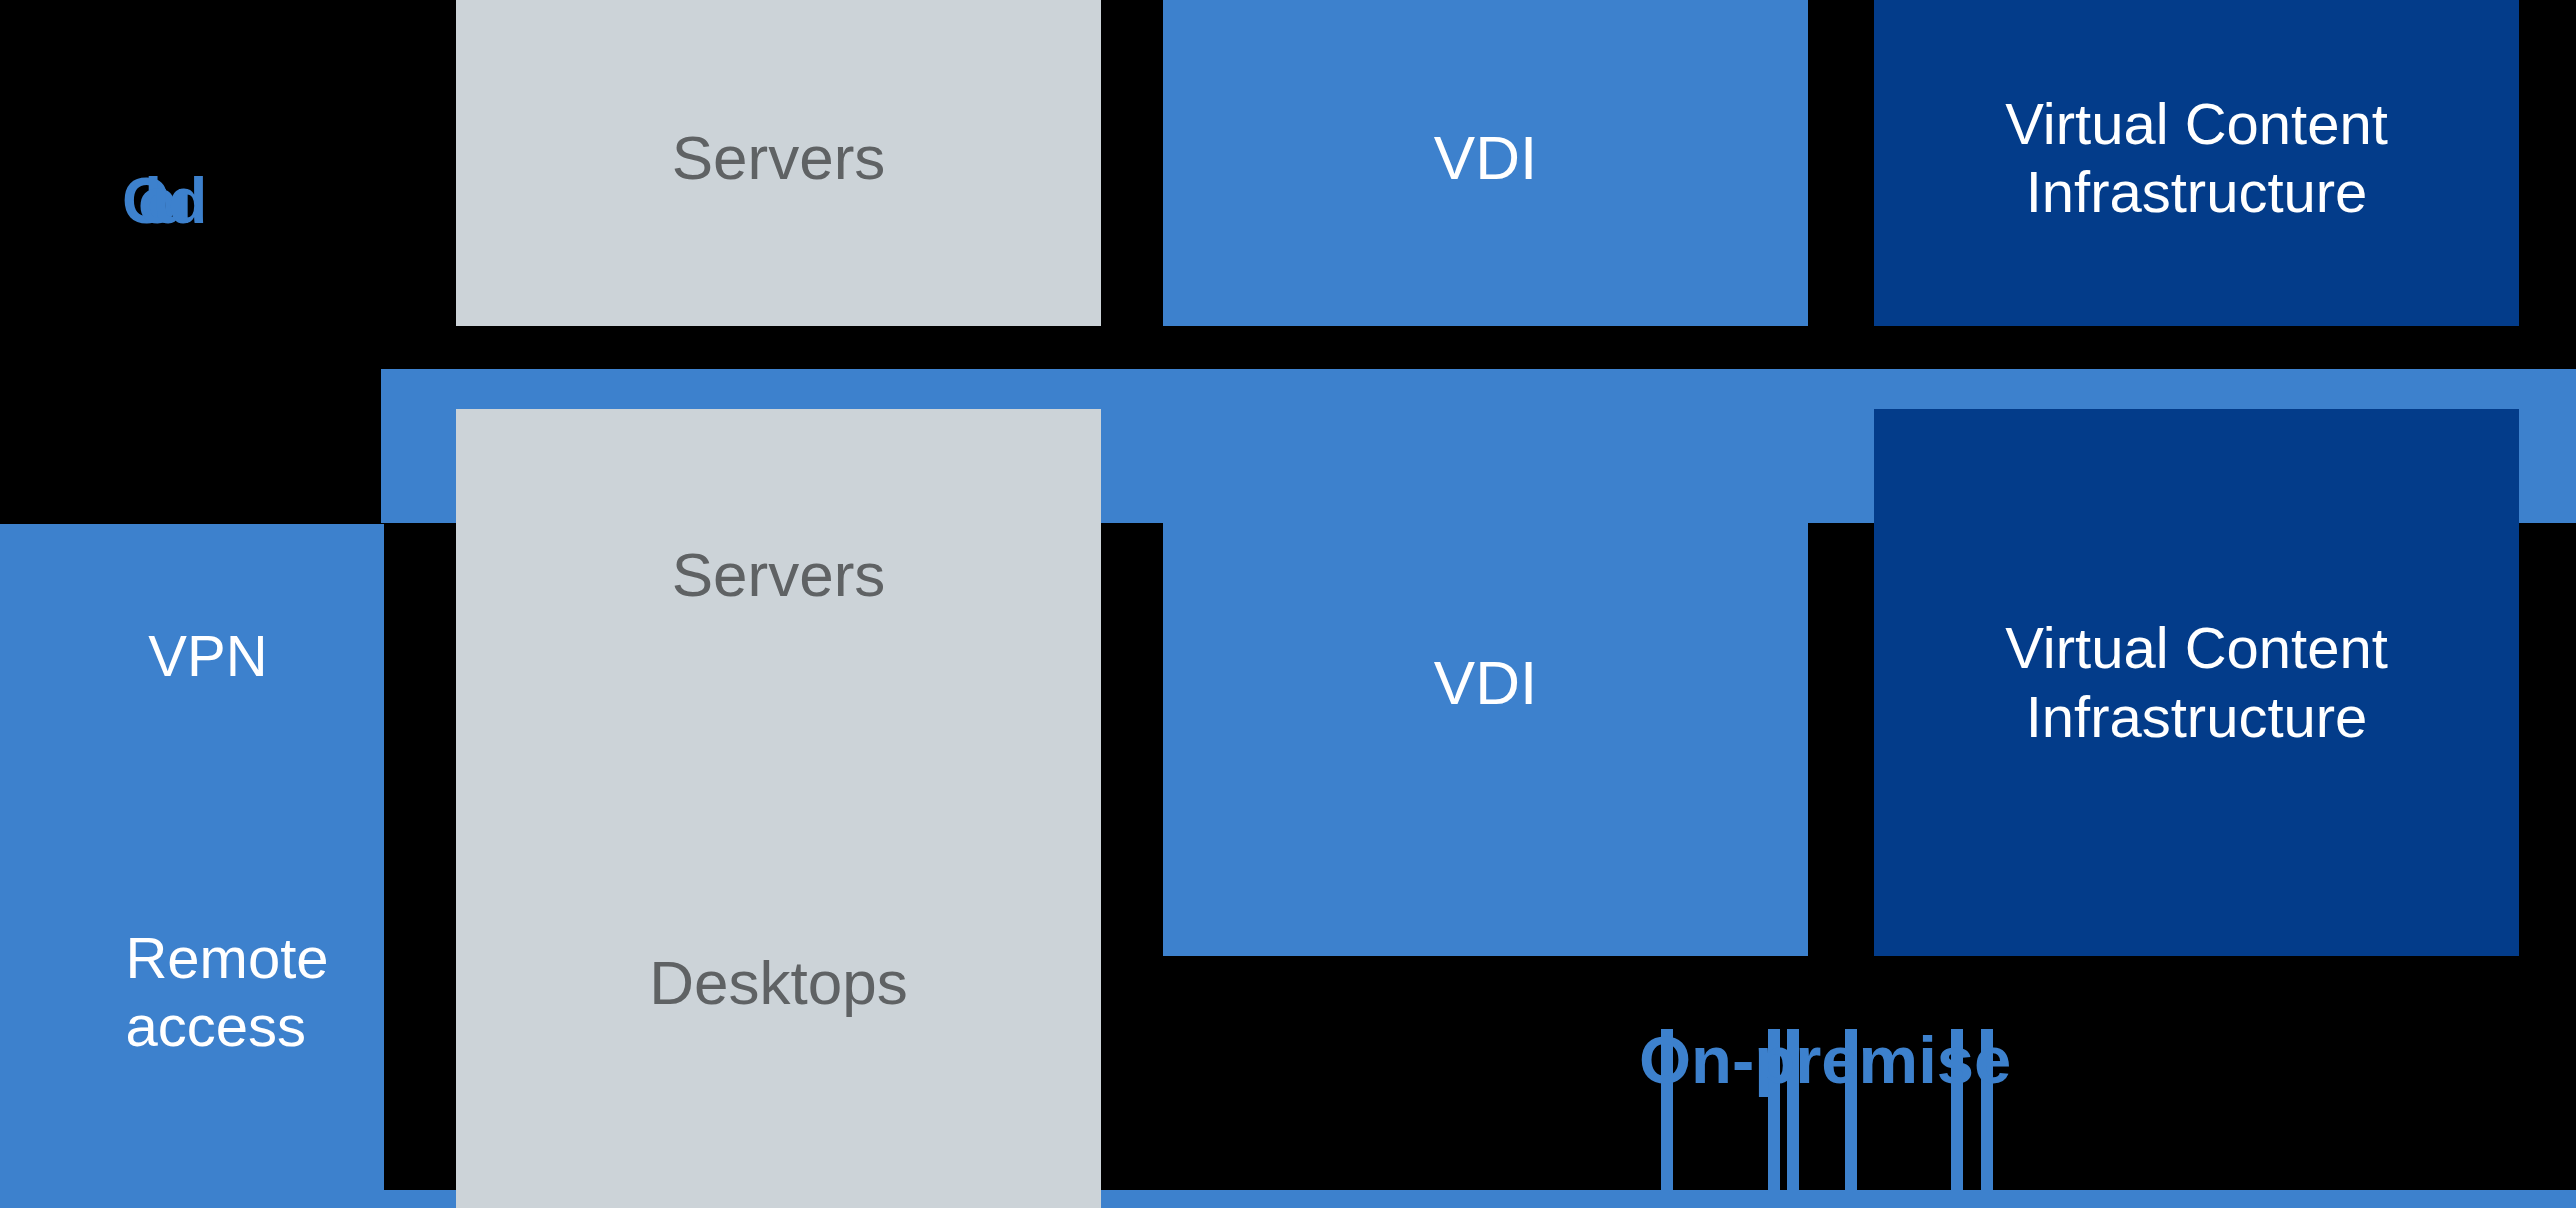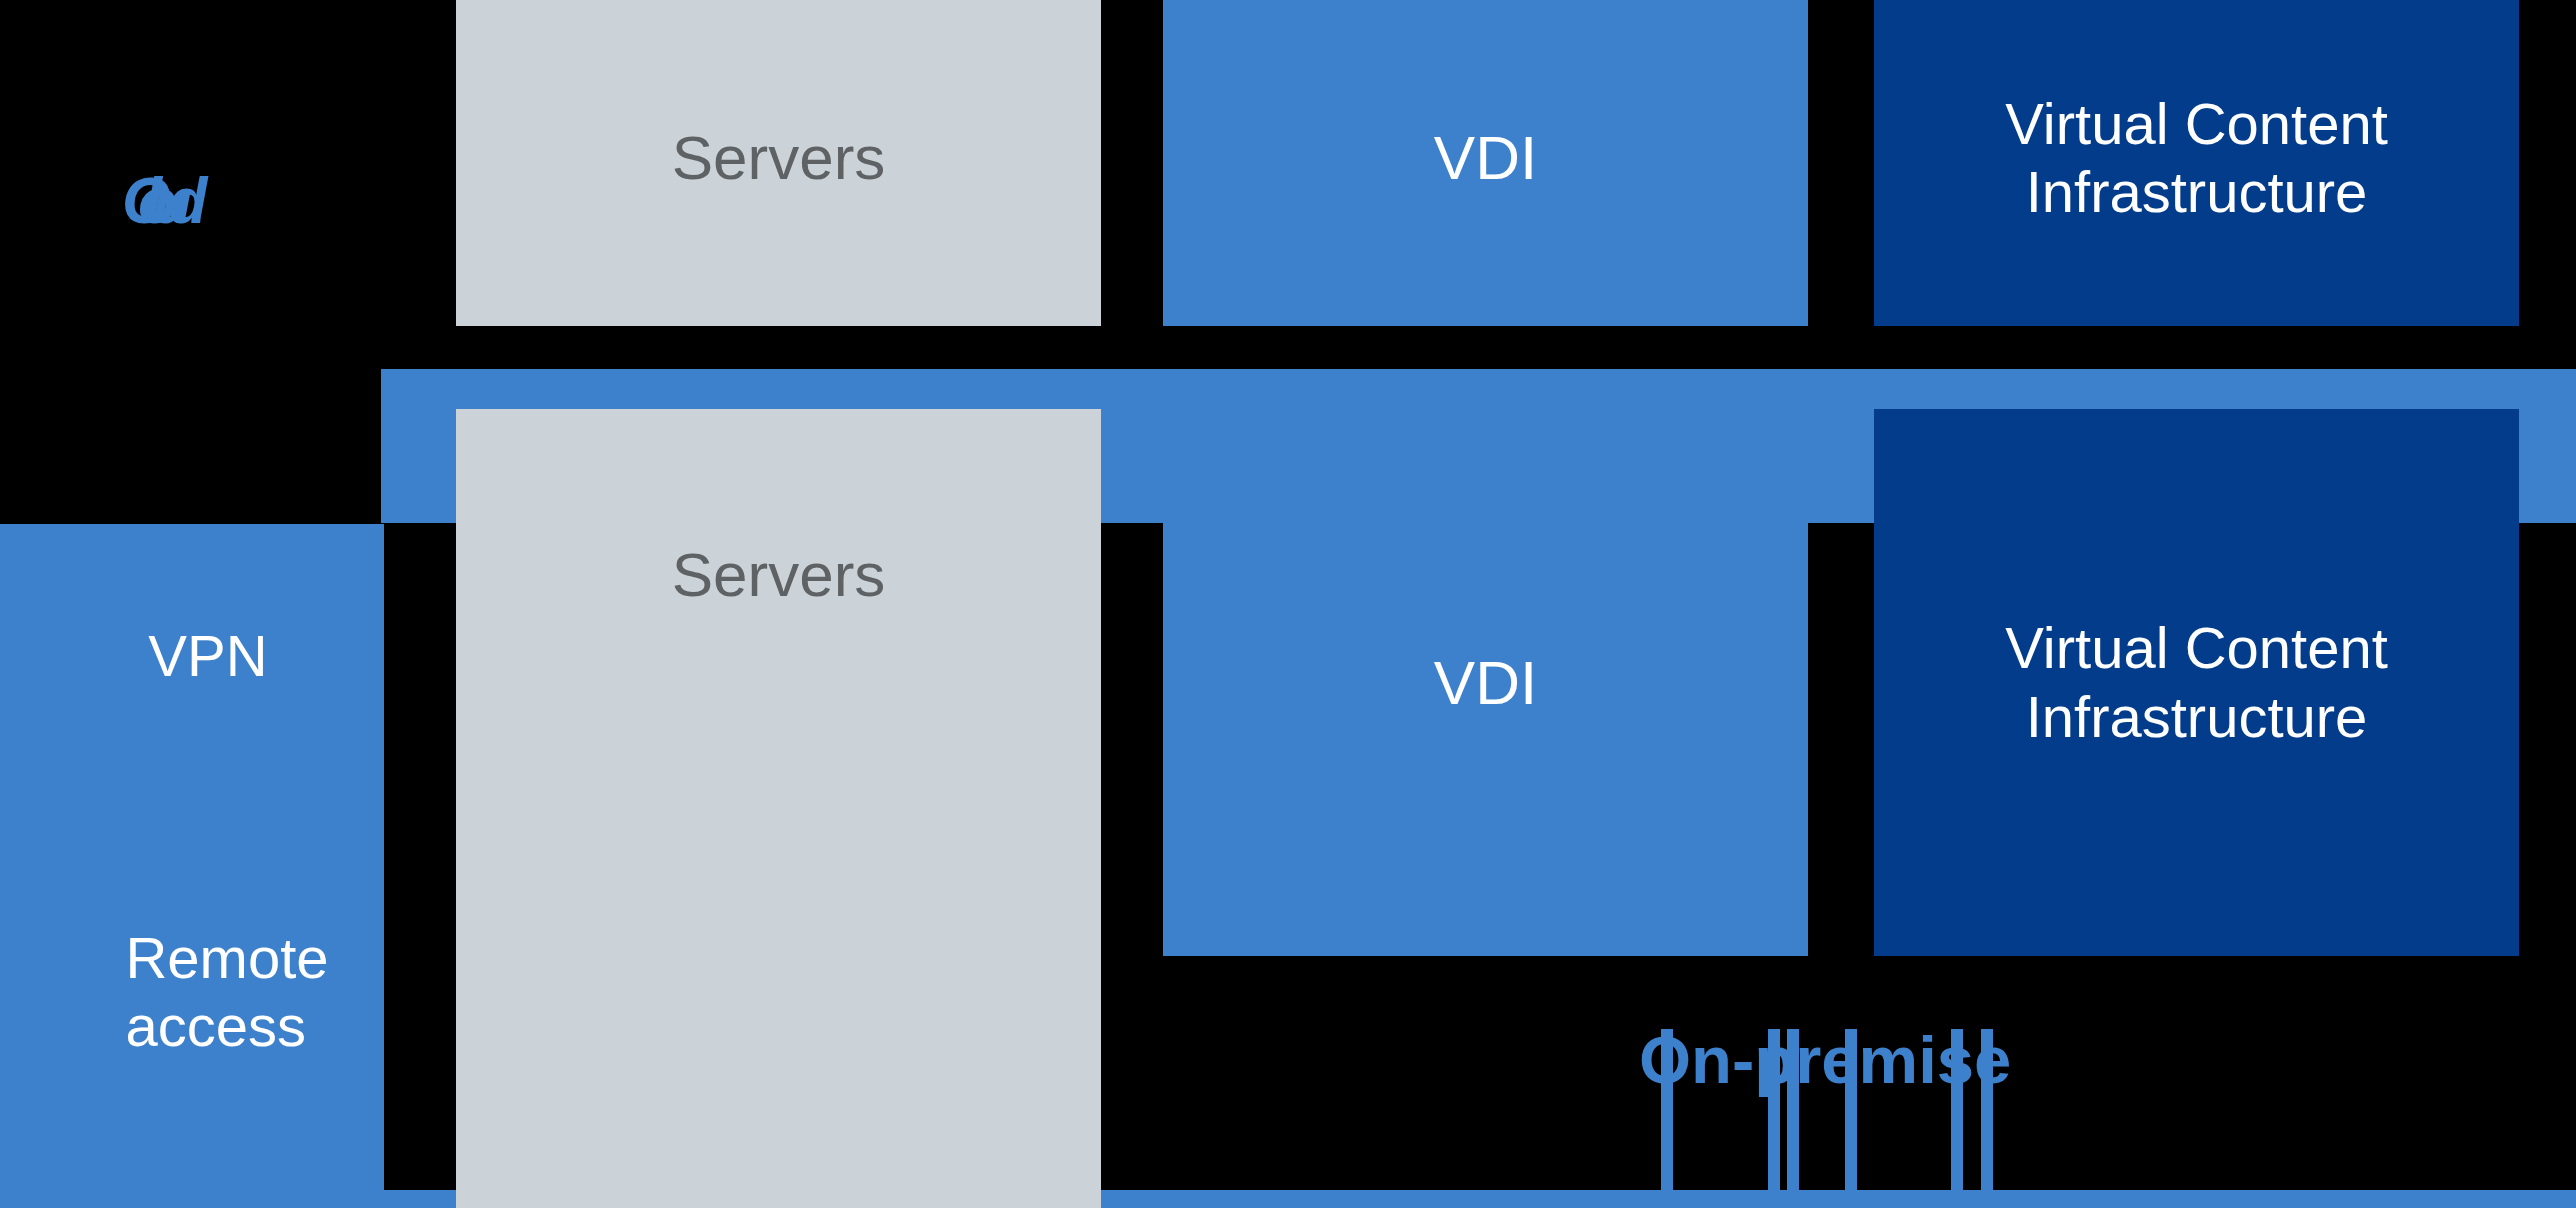--- a/index.html
+++ b/index.html
@@ -46,21 +46,21 @@
 
   
   .vci{background:#033c8a;color:#ffffff;font-size:58px;line-height:1.18;}
   .vci-top{left:1874px;top:-9.4px;width:645px;height:335px;}
   .vci-bot{left:1874px;top:409px;width:645px;height:547px;}
 
   
   .cloud-label{position:absolute;left:122px;top:164px;
        color:#3d81cd;font-size:64px;font-weight:bold;
        letter-spacing:-24px; 
-       white-space:nowrap;font-style:italic;}
+       white-space:nowrap;}
   .onprem-label{position:absolute;left:1639px;top:977px;
        color:#3d81cd;font-size:67px;font-weight:bold;
        white-space:nowrap;z-index:6;margin-top:44px;}
 
   
   .stem{position:absolute;background:#3d81cd;width:12px;z-index:5;}
 </style>
 </head>
 <body>
 
@@ -87,20 +87,21 @@
   <div class="box vci vci-top">
     <div>
       <div>Virtual Content</div>
       <div>Infrastructure</div>
     </div>
   </div>
 
   <div class="box gray srv-bot">
     <span class="t">Servers</span>
   </div>
+  <div class="desk-label">Desktops</div>
 
   <div class="box vdi vdi-bot">
     <span>VDI</span>
   </div>
   <div class="box vci vci-bot">
     <div>
       <div>Virtual Content</div>
       <div>Infrastructure</div>
     </div>
   </div>

